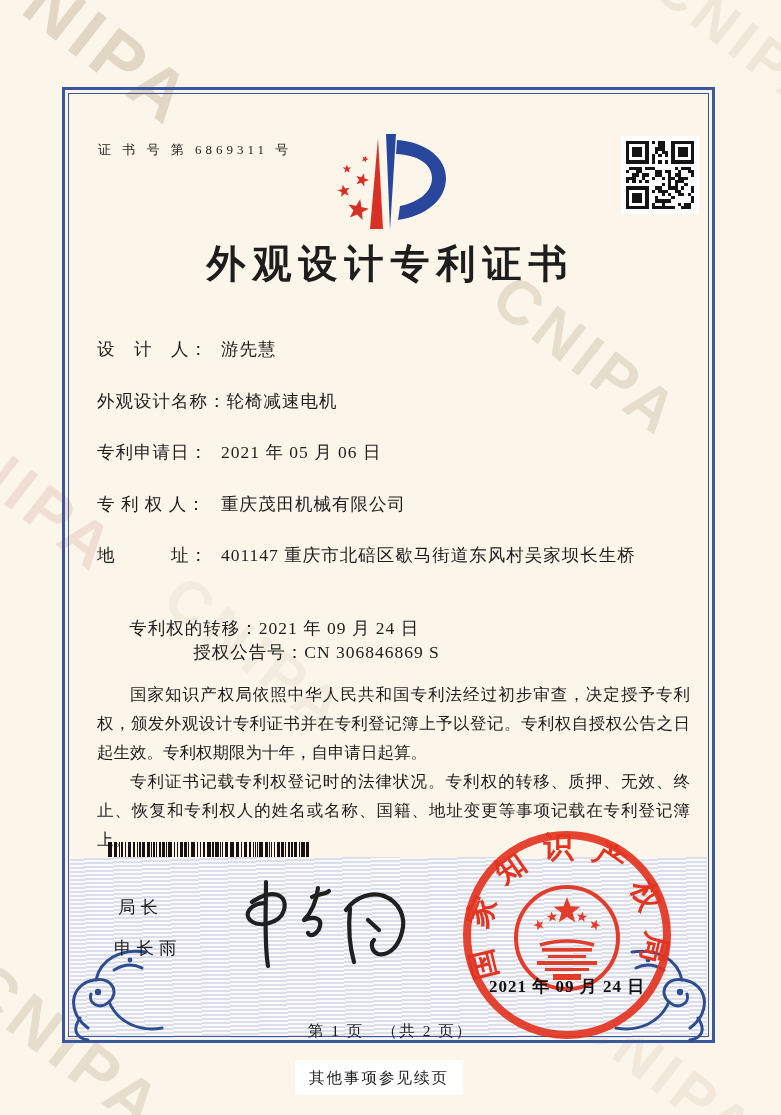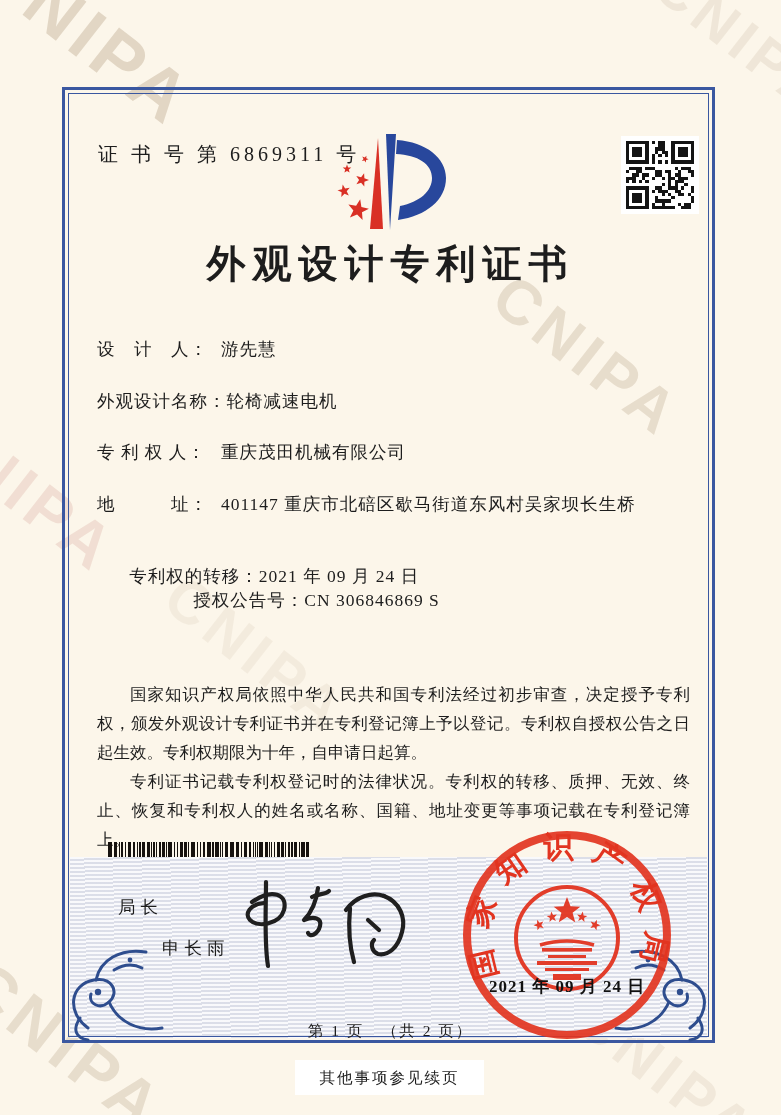--- a/index.html
+++ b/index.html
@@ -21,21 +21,21 @@
   }
   .frame-inner { position:absolute; inset:3px; border:1.5px solid #3a57a0; }
   
   .band {
     position:absolute; left:70px; top:857px; width:637px; height:181px; z-index:0;
     background:
       repeating-linear-gradient(178deg, rgba(255,255,255,.65) 0 2px, rgba(205,208,222,.55) 2px 4px),
       #edeff5;
   }
   
-  .cert-no { position:absolute; left:98px; top:141px; font-size:20px; letter-spacing:4px; z-index:2; }
+  .cert-no { position:absolute; left:98px; top:141px; font-size:13px; letter-spacing:4px; z-index:2; }
   .qr-box { position:absolute; left:621px; top:136px; width:78px; height:78px; background:#fff; padding:5px; z-index:2; }
   .qr-box svg { width:100%; height:100%; display:block; }
   .logo { position:absolute; left:334px; top:128px; z-index:2; }
   .title {
     position:absolute; left:0; top:237px; width:100%; text-align:center;
     font-size:39px; font-weight:bold; letter-spacing:7px; z-index:2;
   }
   
   .fields { position:absolute; left:97px; top:337px; width:600px; font-size:17.5px; z-index:2; }
   .frow { margin-bottom:27.5px; white-space:pre; letter-spacing:1px; }
@@ -45,34 +45,34 @@
   .paras {
     position:absolute; left:97px; top:680px; width:593px; z-index:2;
     font-size:16.5px; line-height:29px; text-align:justify;
   }
   .paras p { text-indent:2em; }
   
   .barcode { position:absolute; left:108px; top:842px; width:203px; height:15px; z-index:2; font-size:0; overflow:hidden; white-space:nowrap; }
   .barcode span { display:inline-block; height:100%; background:#17120f; }
   
   .sig-title { position:absolute; left:118px; top:895px; font-size:17.5px; letter-spacing:5px; z-index:2; font-family:"Liberation Sans", sans-serif; }
-  .sig-name  { position:absolute; left:114px; top:936px; font-size:17.5px; letter-spacing:5px; z-index:2; font-family:"Liberation Sans", sans-serif;margin-left:48px; }
+  .sig-name  { position:absolute; left:114px; top:936px; font-size:17.5px; letter-spacing:5px; z-index:2; font-family:"Liberation Sans", sans-serif; }
   .sig-hand  { position:absolute; left:222px; top:868px; z-index:2; }
   
   .seal { position:absolute; left:458px; top:826px; width:218px; height:218px; z-index:3; }
   .seal svg { display:block; }
   .seal-date {
     position:absolute; left:458px; top:975px; width:218px; text-align:center;
     font-size:17px; letter-spacing:1px; color:#111; z-index:4; font-weight:bold; white-space:nowrap;
   }
   .seal-text { font-size:30px; font-weight:bold; letter-spacing:17px; fill:#e23420; font-family:"Liberation Serif", serif; }
   
   .page-info { position:absolute; left:0; top:1021px; width:781px; text-align:center; font-size:15.5px; letter-spacing:2px; z-index:2; }
   .cont-box {
-    position:absolute; left:295px; top:1060px; width:189px; height:35px; background:#fff;
+    position:absolute; left:295px; top:1060px; width:168px; height:35px; background:#fff;
     z-index:2; text-align:center; line-height:35px; font-size:15.5px; letter-spacing:2px;
   }
   .flourish { position:absolute; z-index:2; }
 </style>
 </head>
 <body>
 
 <div class="page">
 
   <div class="wm" style="left:-38px; top:-8px;  font-size:72px; opacity:.38;">CNIPA</div>
@@ -344,20 +344,21 @@
     <polygon fill="#d93025" points="30.1,45.3 30.4,50.2 35.0,51.9 30.4,53.7 30.3,58.6 27.1,54.8 22.4,56.2 25.1,52.0 22.3,48.0 27.1,49.2"></polygon>
     <polygon fill="#d93025" points="13.0,36.5 14.1,39.5 17.3,39.6 14.8,41.6 15.6,44.6 13.0,42.9 10.4,44.6 11.2,41.6 8.7,39.6 11.9,39.5"></polygon>
     <polygon fill="#d93025" points="32.4,27.7 32.3,30.2 34.6,31.3 32.1,32.0 31.8,34.5 30.4,32.4 27.9,32.9 29.5,30.9 28.3,28.6 30.7,29.5"></polygon>
   </svg>
 
   <div class="title">外观设计专利证书</div>
 
   <div class="fields">
     <div class="frow"><span class="lab">设　计　人：</span><span>游先慧</span></div>
     <div class="frow"><span class="lab">外观设计名称：</span><span>轮椅减速电机</span></div>
+    <div class="frow"><span class="lab">专利申请日：</span><span>2021 年 05 月 06 日</span></div>
     <div class="frow"><span class="lab">专 利 权 人：</span><span>重庆茂田机械有限公司</span></div>
     <div class="frow"><span class="lab">地　　　址：</span><span>401147 重庆市北碚区歇马街道东风村吴家坝长生桥</span></div>
     <div class="frow">
       <span><span class="lab">专利权的转移：</span><span>2021 年 09 月 24 日</span></span>
       <span class="pair2"><span>授权公告号：</span><span>CN 306846869 S</span></span>
     </div>
   </div>
 
   <div class="paras">
     <p>国家知识产权局依照中华人民共和国专利法经过初步审查，决定授予专利权，颁发外观设计专利证书并在专利登记簿上予以登记。专利权自授权公告之日起生效。专利权期限为十年，自申请日起算。</p>

